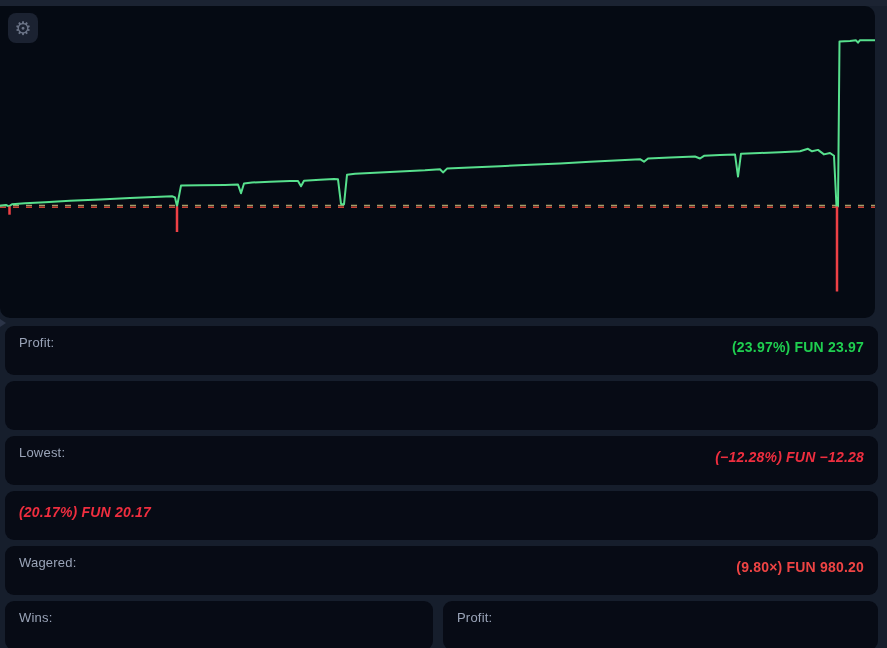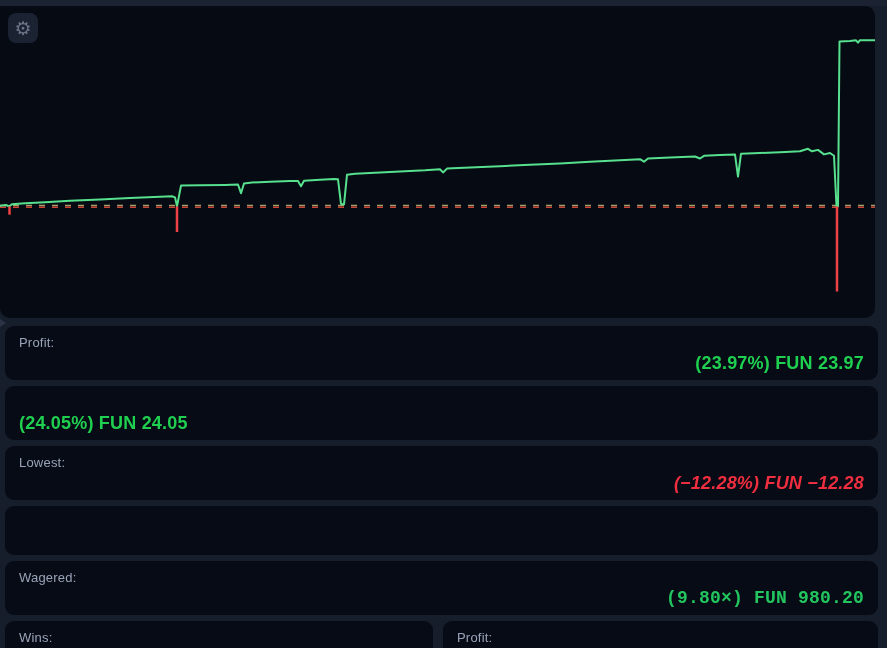--- a/index.html
+++ b/index.html
@@ -40,25 +40,25 @@
     background:#070b15;border-radius:9px;height:49px;
     padding:9px 14px;box-sizing:content-box;
     height:31px;min-height:31px;
     display:flex;flex-direction:row;justify-content:space-between;
   }
   .stat-box{height:auto;}
   .stat-label{
     color:#9aa4b8;font-size:13px;line-height:15px;letter-spacing:.2px;
   }
   .stat-value{
-    font-size:18px;font-weight:bold;line-height:16px;margin-top:20px;letter-spacing:.2px;
+    font-size:14px;font-weight:bold;line-height:16px;margin-top:4px;letter-spacing:.2px;
   }
   .val-green{color:#1fcf50;}
   .val-red{color:#ef2e3f;font-style:italic;}
-  .val-white{color:#22c55e;font-family:Liberation Mono, monospace;}
+  .val-white{color:#ef4444;}
   .row-2{
     display:flex;gap:10px;
   }
   .row-2 .stat-box{flex-grow:1;}
   .row-2 .stat-box.wins{flex:0 0 400px;}
 </style>
 </head>
 <body>
 
 <div class="topbar"></div>
@@ -80,29 +80,29 @@
 <div class="drawer-arrow"></div>
 
 <div class="stats-col">
 
   <div class="stat-box">
     <div class="stat-label">Profit:</div>
     <div class="stat-value val-green">(23.97%) FUN 23.97</div>
   </div>
 
   <div class="stat-box">
-    <div class="stat-value val-green">(24.05%) FUN 24.05</div>
   </div>
 
   <div class="stat-box">
     <div class="stat-label">Lowest:</div>
     <div class="stat-value val-red">(−12.28%) FUN −12.28</div>
   </div>
 
   <div class="stat-box">
+    <div class="stat-value val-red">(20.17%) FUN 20.17</div>
   </div>
 
   <div class="stat-box">
     <div class="stat-label">Wagered:</div>
     <div class="stat-value val-white">(9.80×) FUN 980.20</div>
   </div>
 
   <div class="row-2">
     <div class="stat-box wins">
       <div class="stat-label">Wins:</div>

